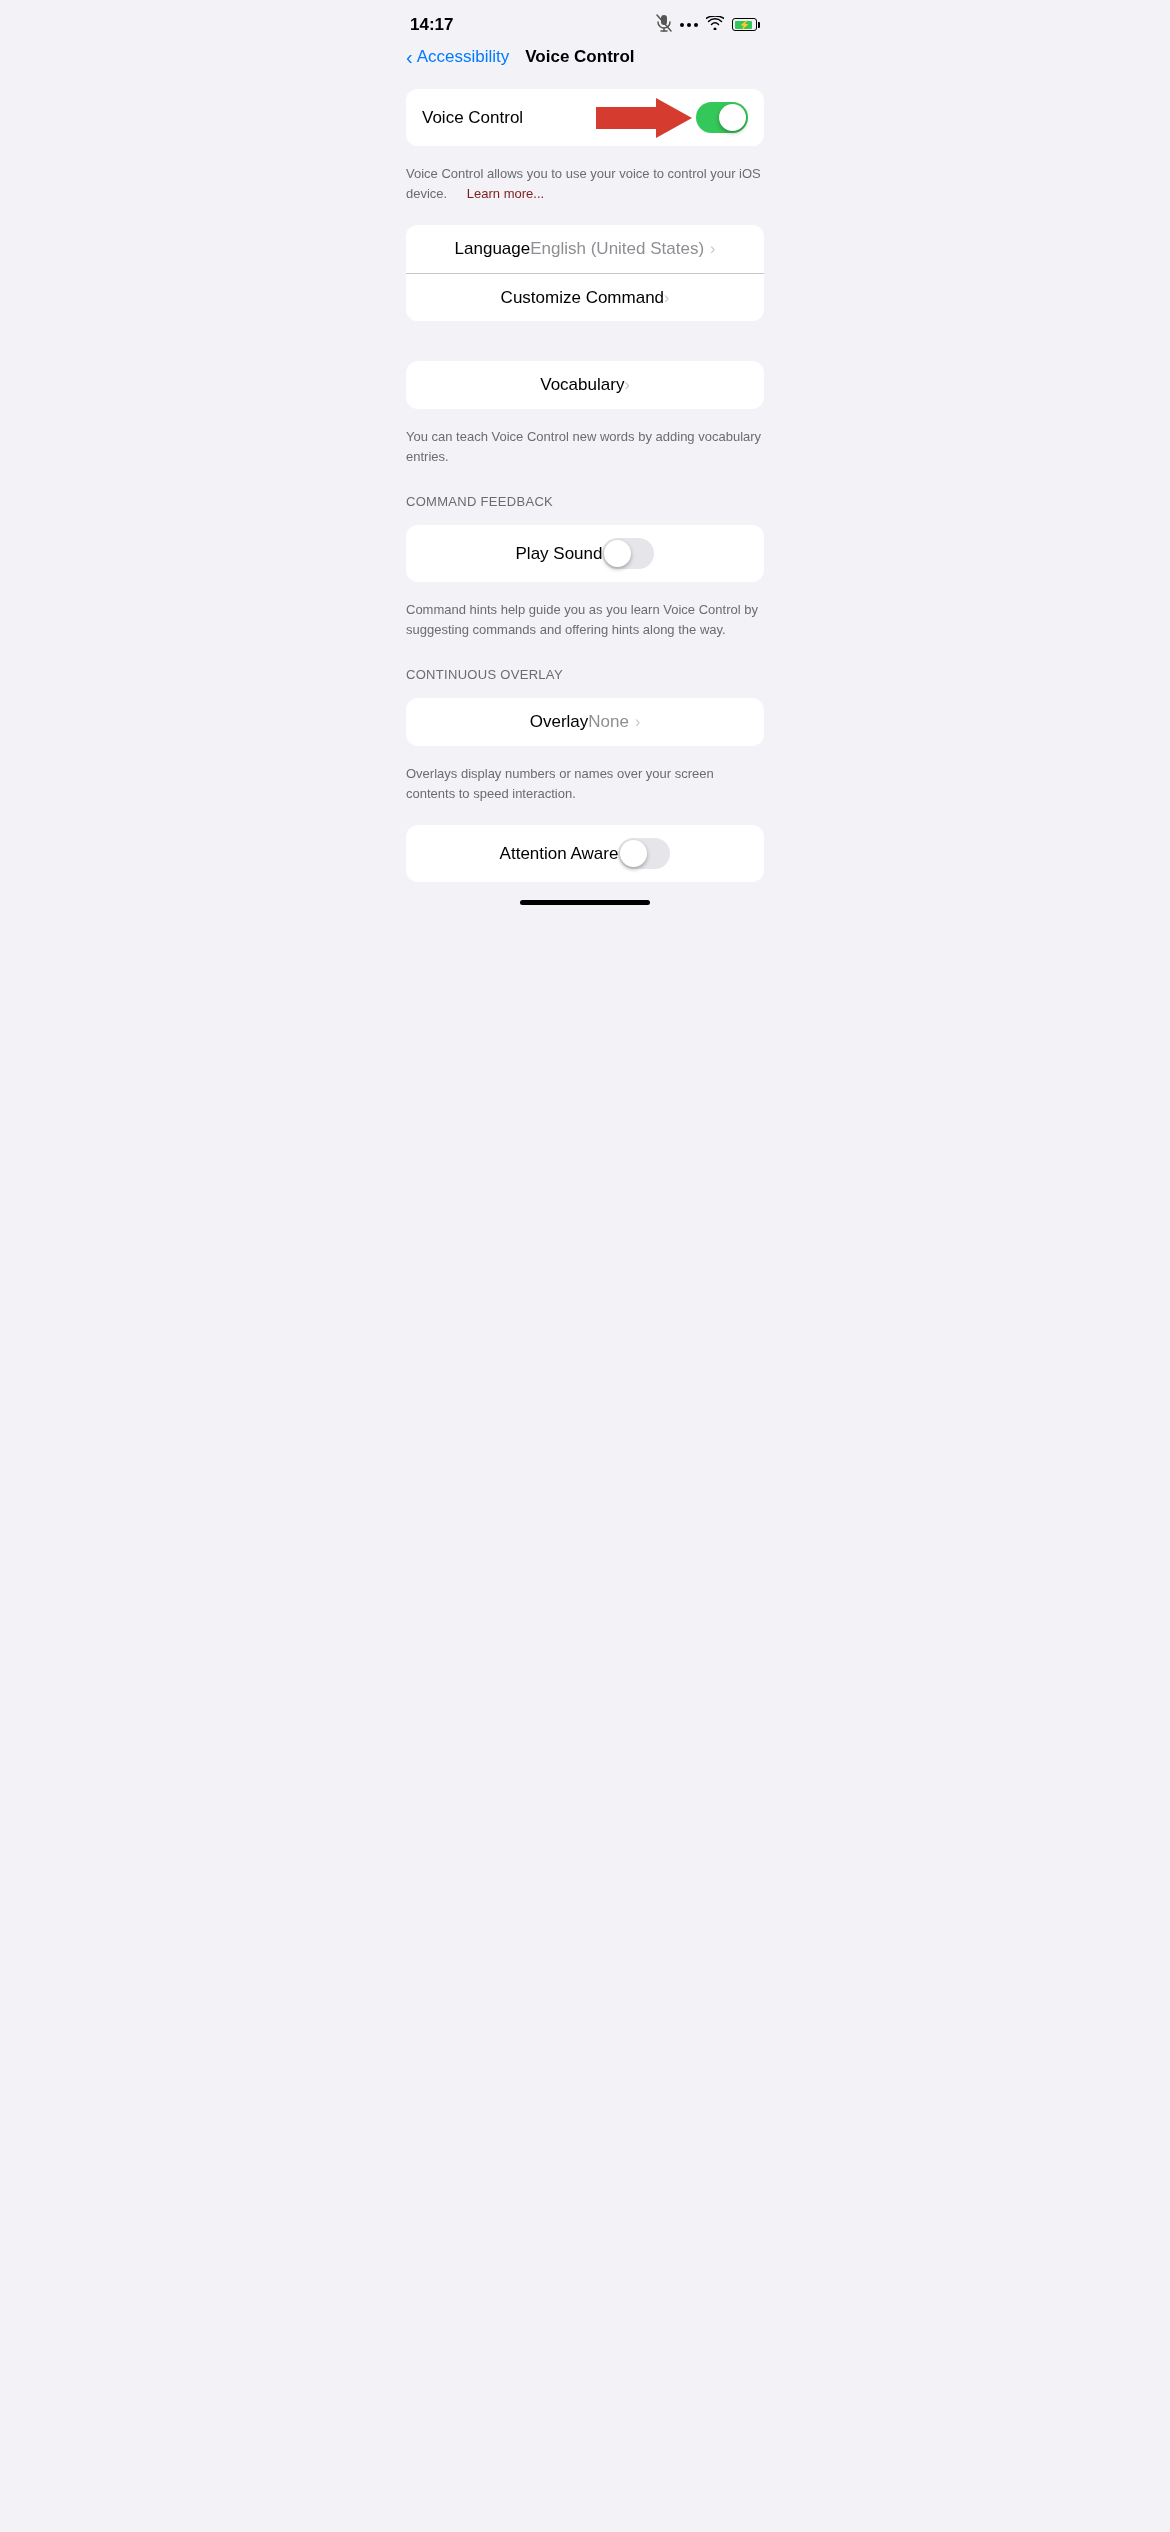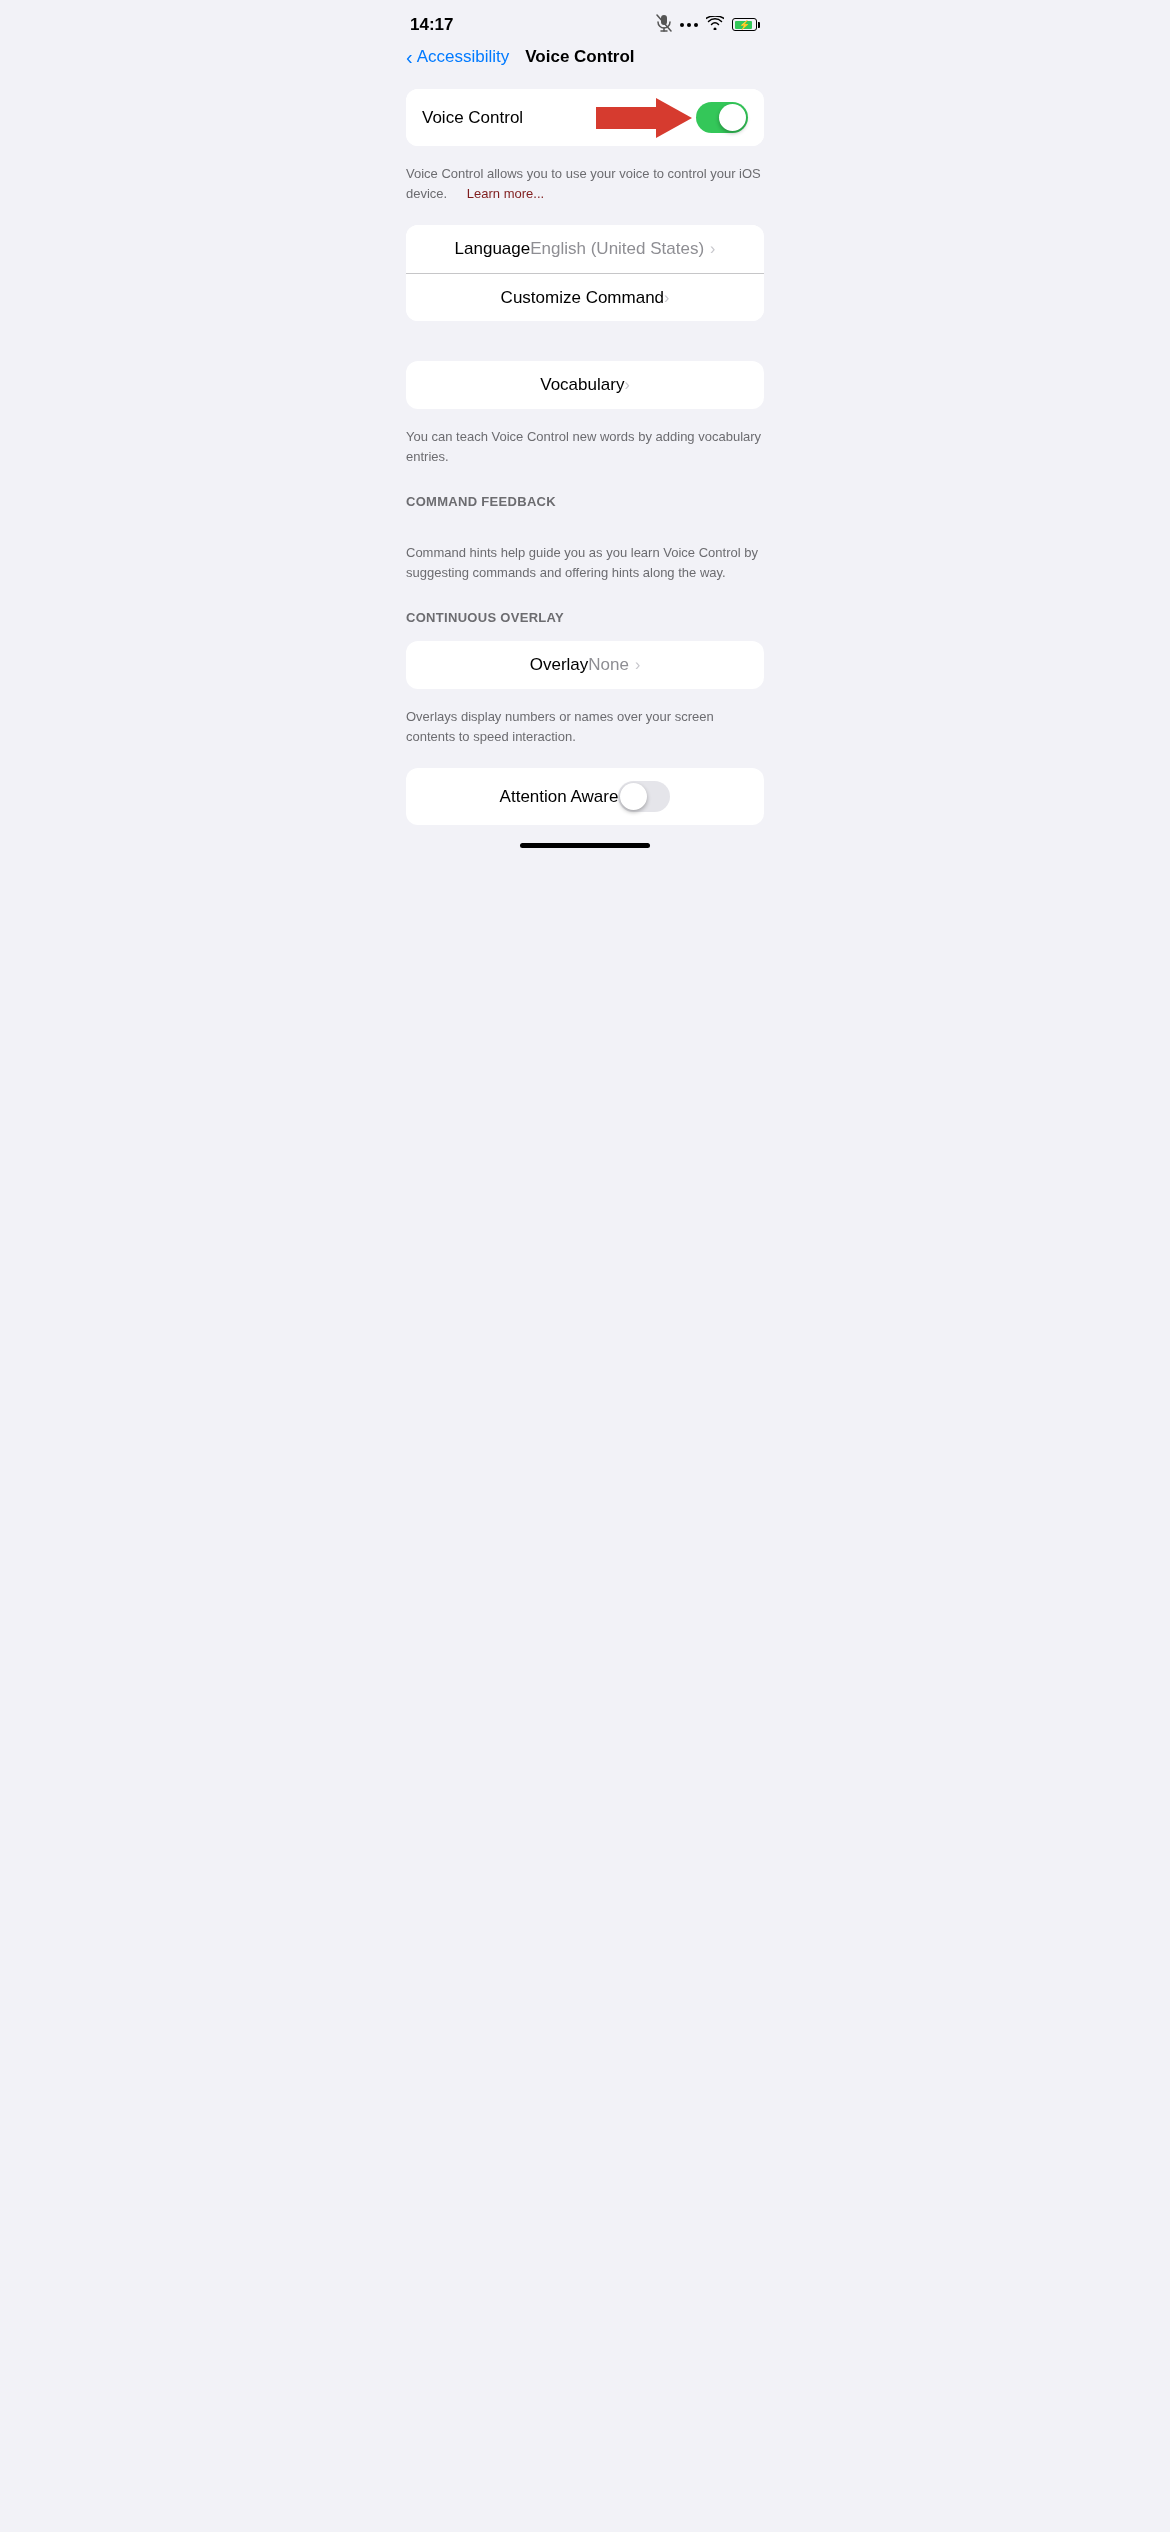--- a/index.html
+++ b/index.html
@@ -184,21 +184,21 @@
     }
     .description a, .learn-more {
       color: #7f1d1d;
       text-decoration: none;
       padding-left: 16px;
     }
 
     
     .section-label {
       font-size: 13px;
-      font-weight: 700;
+      font-weight: 400;
       color: #6c6c70;
       text-transform: uppercase;
       letter-spacing: 0.3px;
       padding: 16px 16px 6px 16px;
     }
 
     
     .vc-row {
       display: flex;
       align-items: center;
@@ -341,20 +341,26 @@
       <span class="chevron-right">›</span>
     </div>
   </div>
 </div>
 
 <div class="description">You can teach Voice Control new words by adding vocabulary entries.</div>
 
 <div class="section-label">COMMAND FEEDBACK</div>
 
 <div class="section">
+  <div class="row">
+    <span class="row-label">Play Sound</span>
+    <div class="toggle off">
+      <div class="toggle-knob"></div>
+    </div>
+  </div>
 </div>
 
 <div class="description">Command hints help guide you as you learn Voice Control by suggesting commands and offering hints along the way.</div>
 
 <div class="section-label">CONTINUOUS OVERLAY</div>
 
 <div class="section">
   <div class="row">
     <span class="row-label">Overlay</span>
     <div class="row-right">

